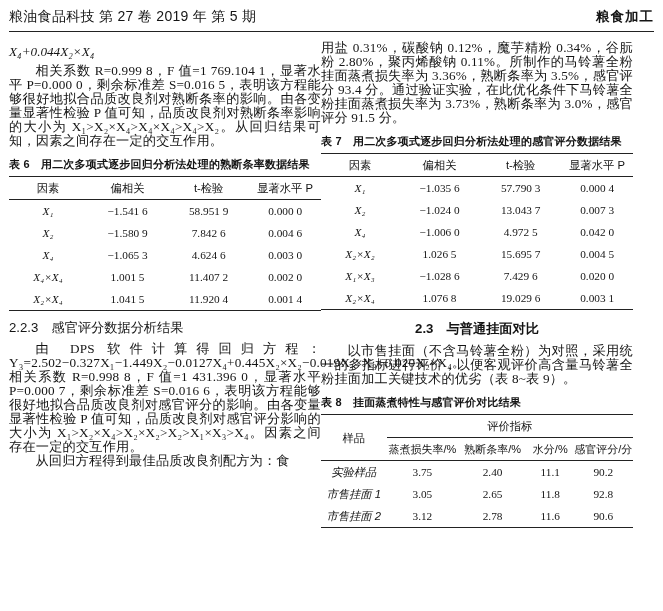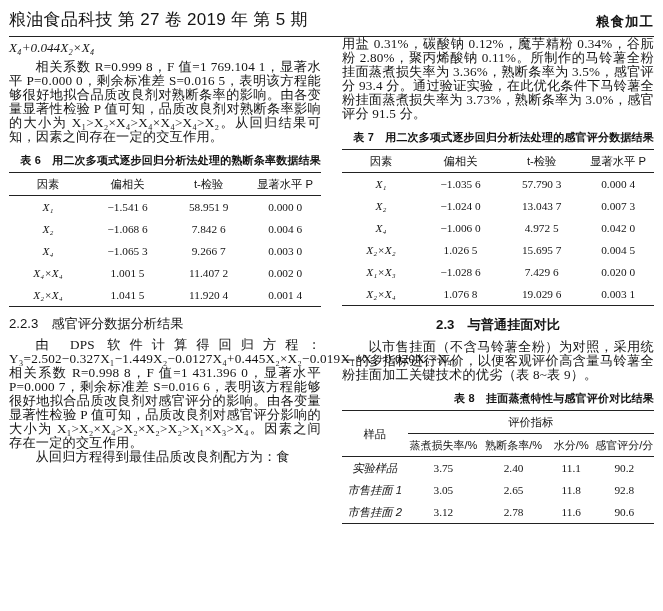--- a/index.html
+++ b/index.html
@@ -10,39 +10,39 @@
     -webkit-font-smoothing:antialiased;
   }
   .page{padding:6px 9px 0 9px;}
 
   
   .runhead{
     display:flex;justify-content:space-between;align-items:flex-end;
     font-family:"Liberation Sans","DejaVu Sans",sans-serif;
     padding:2px 0 5px 0;border-bottom:1.3px solid #222;
   }
-  .runhead-left{font-size:17px;letter-spacing:.3px;}
+  .runhead-left{font-size:14px;letter-spacing:.3px;}
   .runhead-right{font-size:13.5px;font-weight:bold;letter-spacing:1px;}
 
   
-  .columns{display:flex;gap:21px;}
+  .columns{display:flex;margin-top:9px;}
   .col{width:312px;}
 
   p.body{
     margin:0;font-size:13.2px;line-height:14px;
     text-align:justify;text-justify:inter-character;
     letter-spacing:.2px;
   }
   p.indent{text-indent:2em;}
   .formula-line{
     margin:0 0 1px 0;font-size:13.2px;line-height:22px;font-style:italic;
   }
 
   .tbl-caption{
-    margin:9px 0 4px 0;text-align:right;
+    margin:9px 0 4px 0;text-align:left;
     font-family:"Liberation Sans","DejaVu Sans",sans-serif;
     font-size:11px;font-weight:bold;letter-spacing:.2px;
   }
   table{
     width:100%;border-collapse:collapse;table-layout:fixed;
     font-size:11.3px;
   }
   table.rule-table{border-top:1.6px solid #222;border-bottom:1.6px solid #222;}
   th,td{
     padding:0;text-align:center;vertical-align:middle;
@@ -108,28 +108,28 @@
         </thead>
         <tbody>
           <tr>
             <td class="factor">X₁</td>
             <td>−1.541 6</td>
             <td>58.951 9</td>
             <td>0.000 0</td>
           </tr>
           <tr>
             <td class="factor">X₂</td>
-            <td>−1.068 6</td>
+            <td>−1.580 9</td>
             <td>7.842 6</td>
             <td>0.004 6</td>
           </tr>
           <tr>
             <td class="factor">X₄</td>
             <td>−1.065 3</td>
-            <td>9.266 7</td>
+            <td>4.624 6</td>
             <td>0.003 0</td>
           </tr>
           <tr>
             <td class="factor">X₄×X₄</td>
             <td>1.001 5</td>
             <td>11.407 2</td>
             <td>0.002 0</td>
           </tr>
           <tr>
             <td class="factor">X₂×X₄</td>

